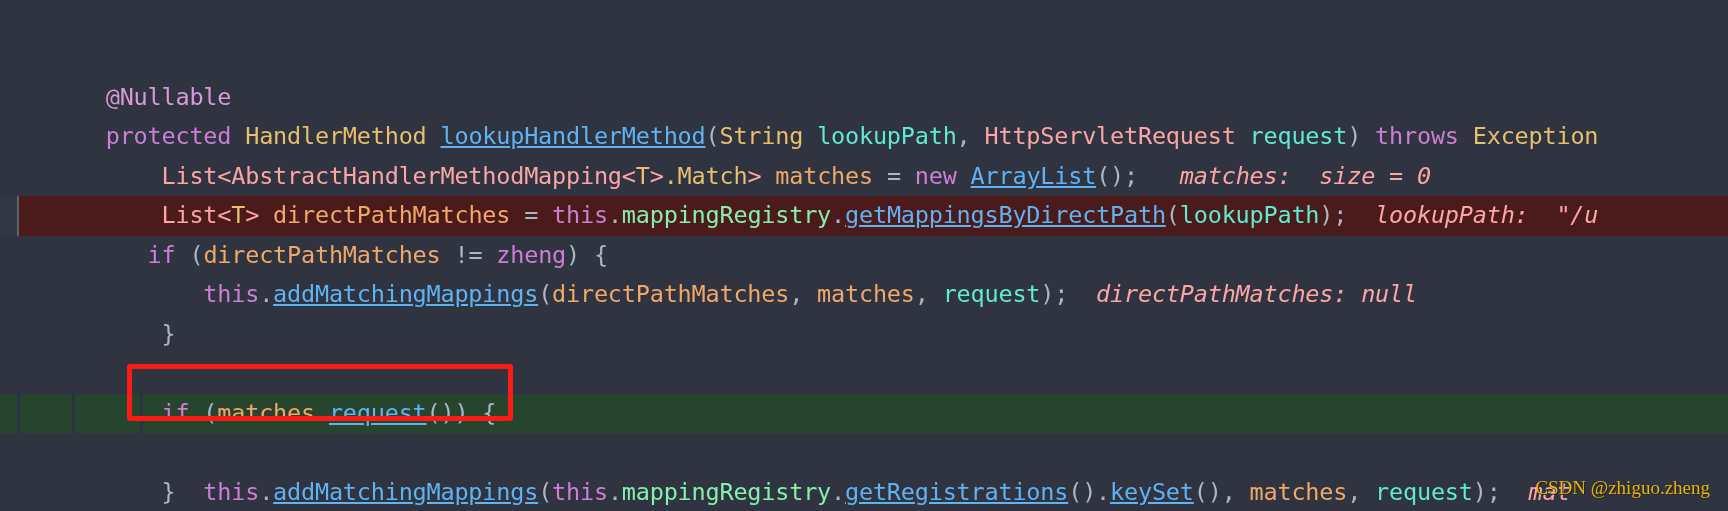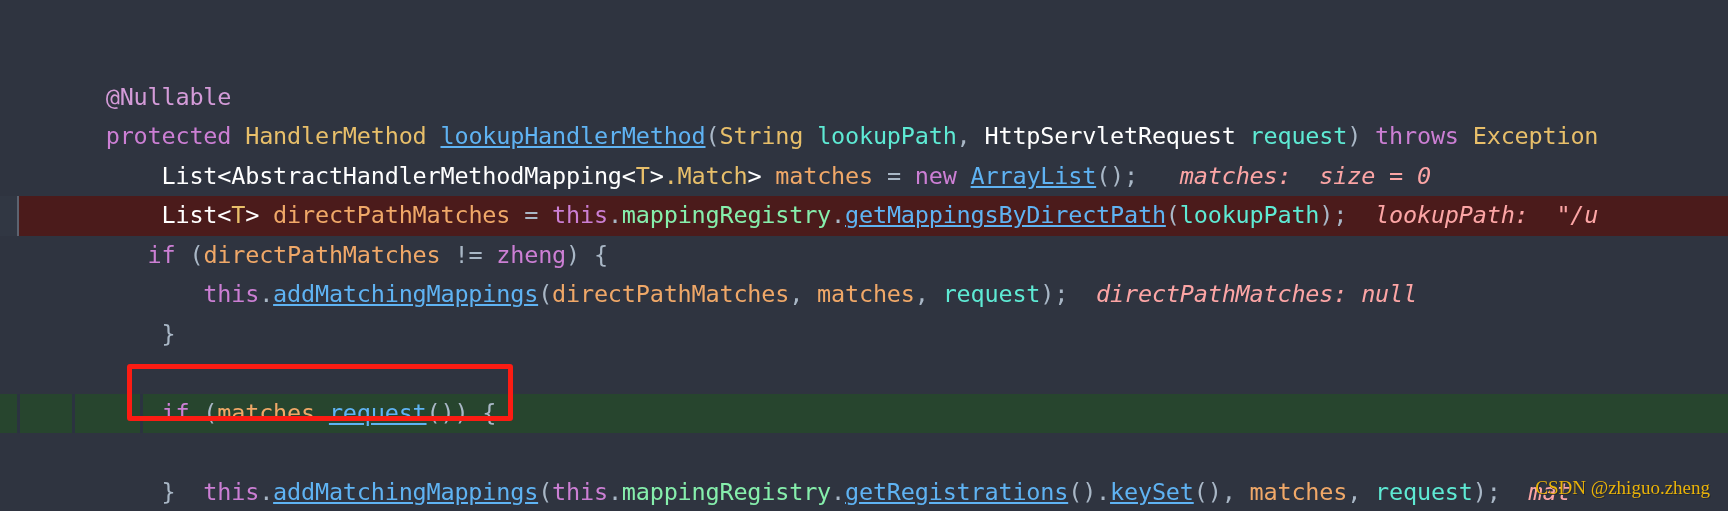--- a/index.html
+++ b/index.html
@@ -68,21 +68,21 @@
     background: #2b3340;
   }
   .gb1 { left: 17px;  width: 3px; }
   .gb2 { left: 72px;  width: 3px; }
   .gb3 { left: 140px; width: 3px; }
 
   
   .kw      { color: #cc7fd4; }
   .anno    { color: #d49bd8; }
   .type    { color: #e8bf6a; }
-  .cls     { color: #ffffff; }
+  .cls     { color: #fca5a5; }
   .fn      { color: #5fb3f3; text-decoration: underline; }
   .ident   { color: #f0a868; }
   .plain   { color: #5eead4; }
   .punct   { color: #a9b7c6; }
   .field   { color: #86efac; }
   .hint    {
     color: #fca5a5;
     font-style: italic;
   }
 

